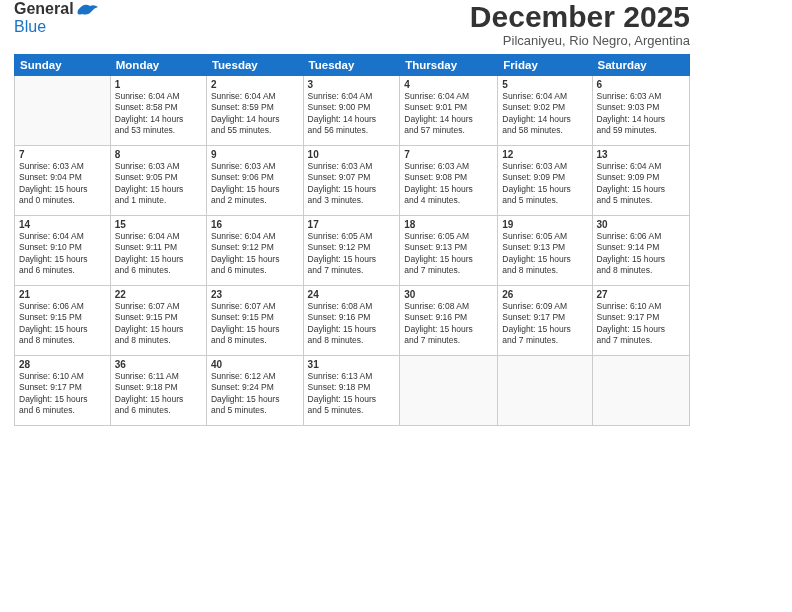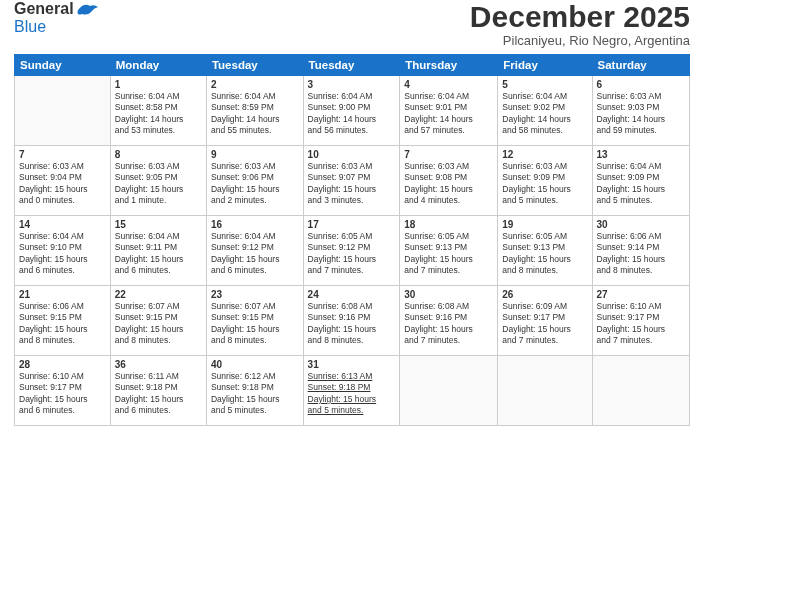--- a/index.html
+++ b/index.html
@@ -334,27 +334,27 @@
           <td>
             <span class="day-num">36</span>
             <div class="cell-info" style="white-space: pre-line;">Sunrise: 6:11 AM
 Sunset: 9:18 PM
 Daylight: 15 hours
 and 6 minutes.</div>
           </td>
           <td>
             <span class="day-num">40</span>
             <div class="cell-info" style="white-space: pre-line;">Sunrise: 6:12 AM
-Sunset: 9:18 PM
+Sunset: 9:24 PM
 Daylight: 15 hours
 and 5 minutes.</div>
           </td>
           <td>
             <span class="day-num">31</span>
-            <div class="cell-info" style="white-space: pre-line; text-decoration: underline;">Sunrise: 6:13 AM
+            <div class="cell-info" style="white-space: pre-line;">Sunrise: 6:13 AM
 Sunset: 9:18 PM
 Daylight: 15 hours
 and 5 minutes.</div>
           </td>
           <td class="empty-cell"></td>
           <td class="empty-cell"></td>
           <td class="empty-cell"></td>
         </tr>
       </tbody>
   </table>

